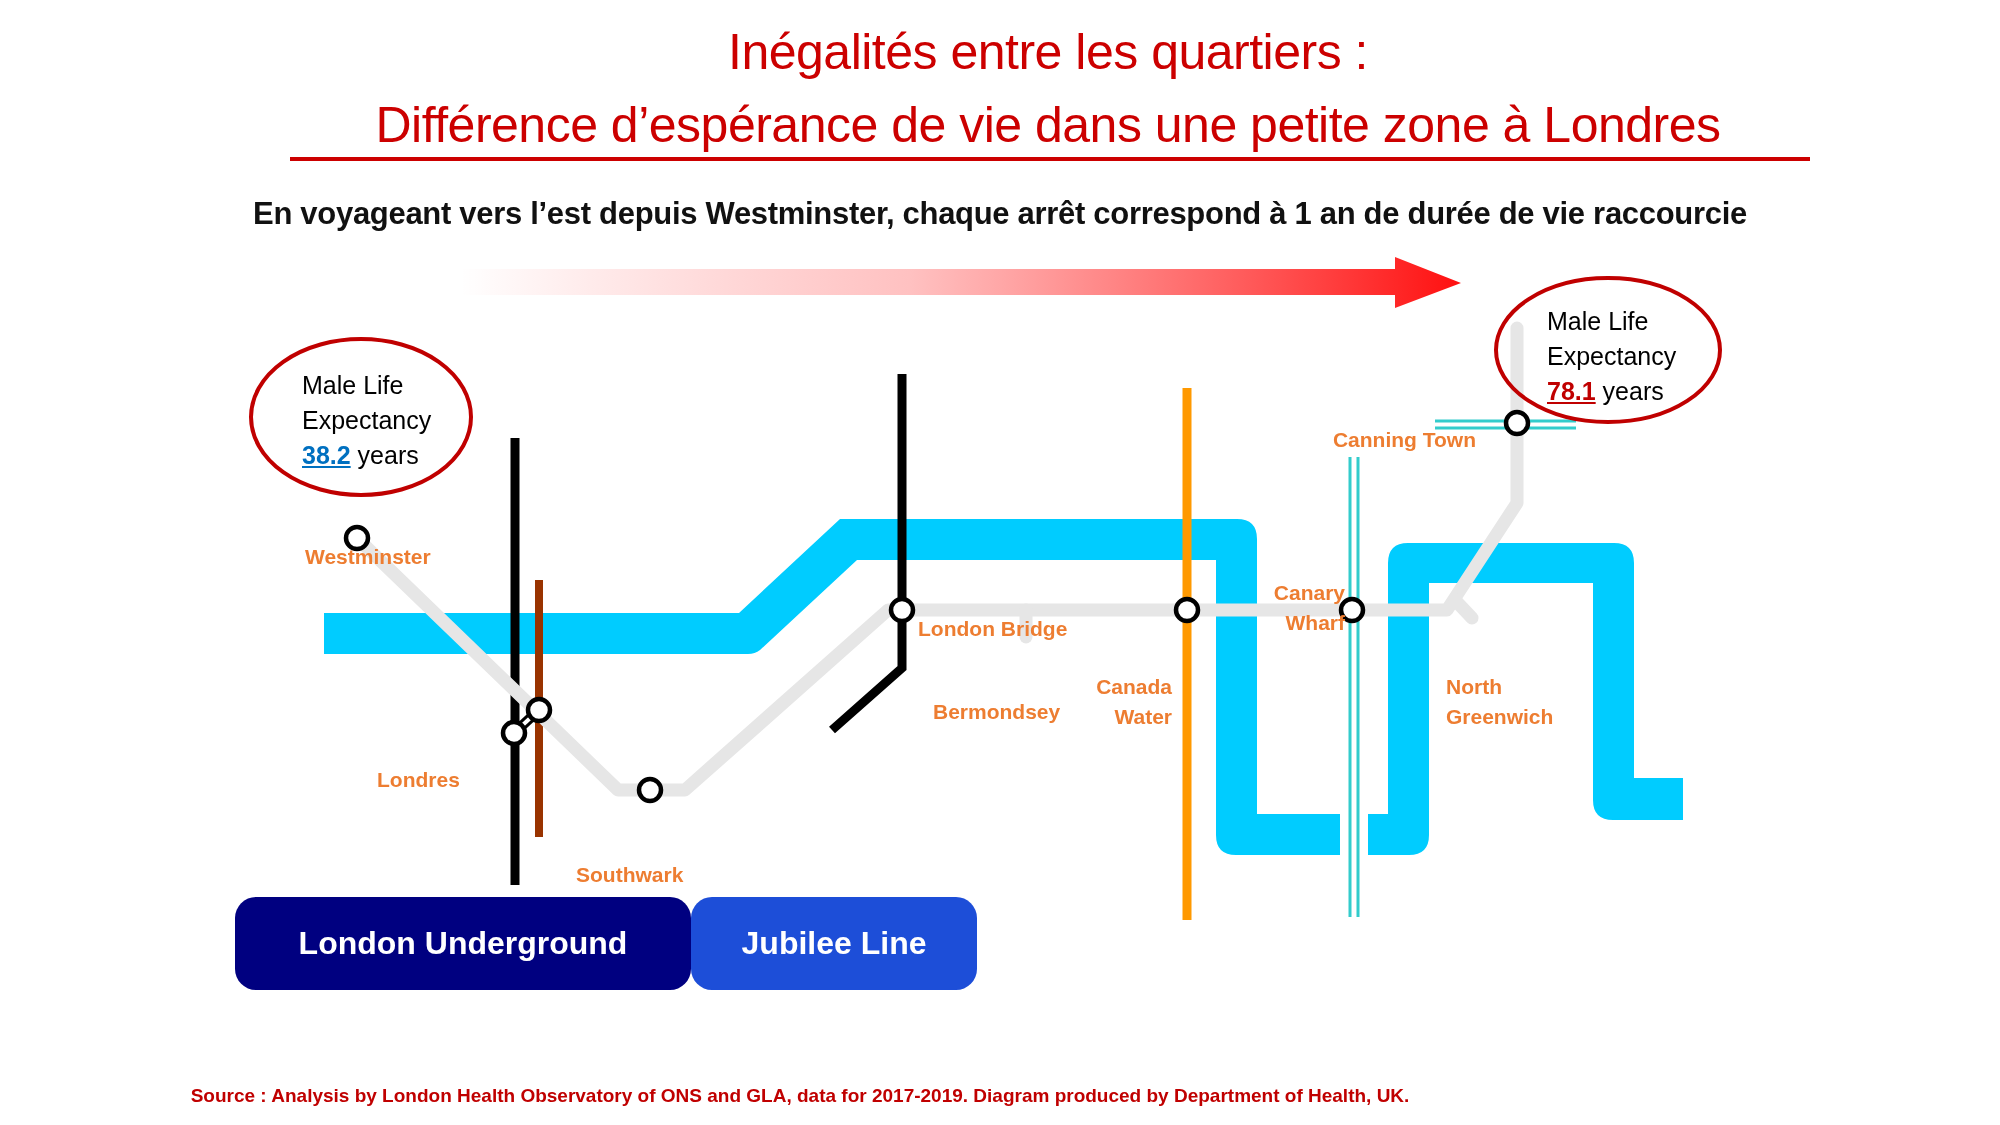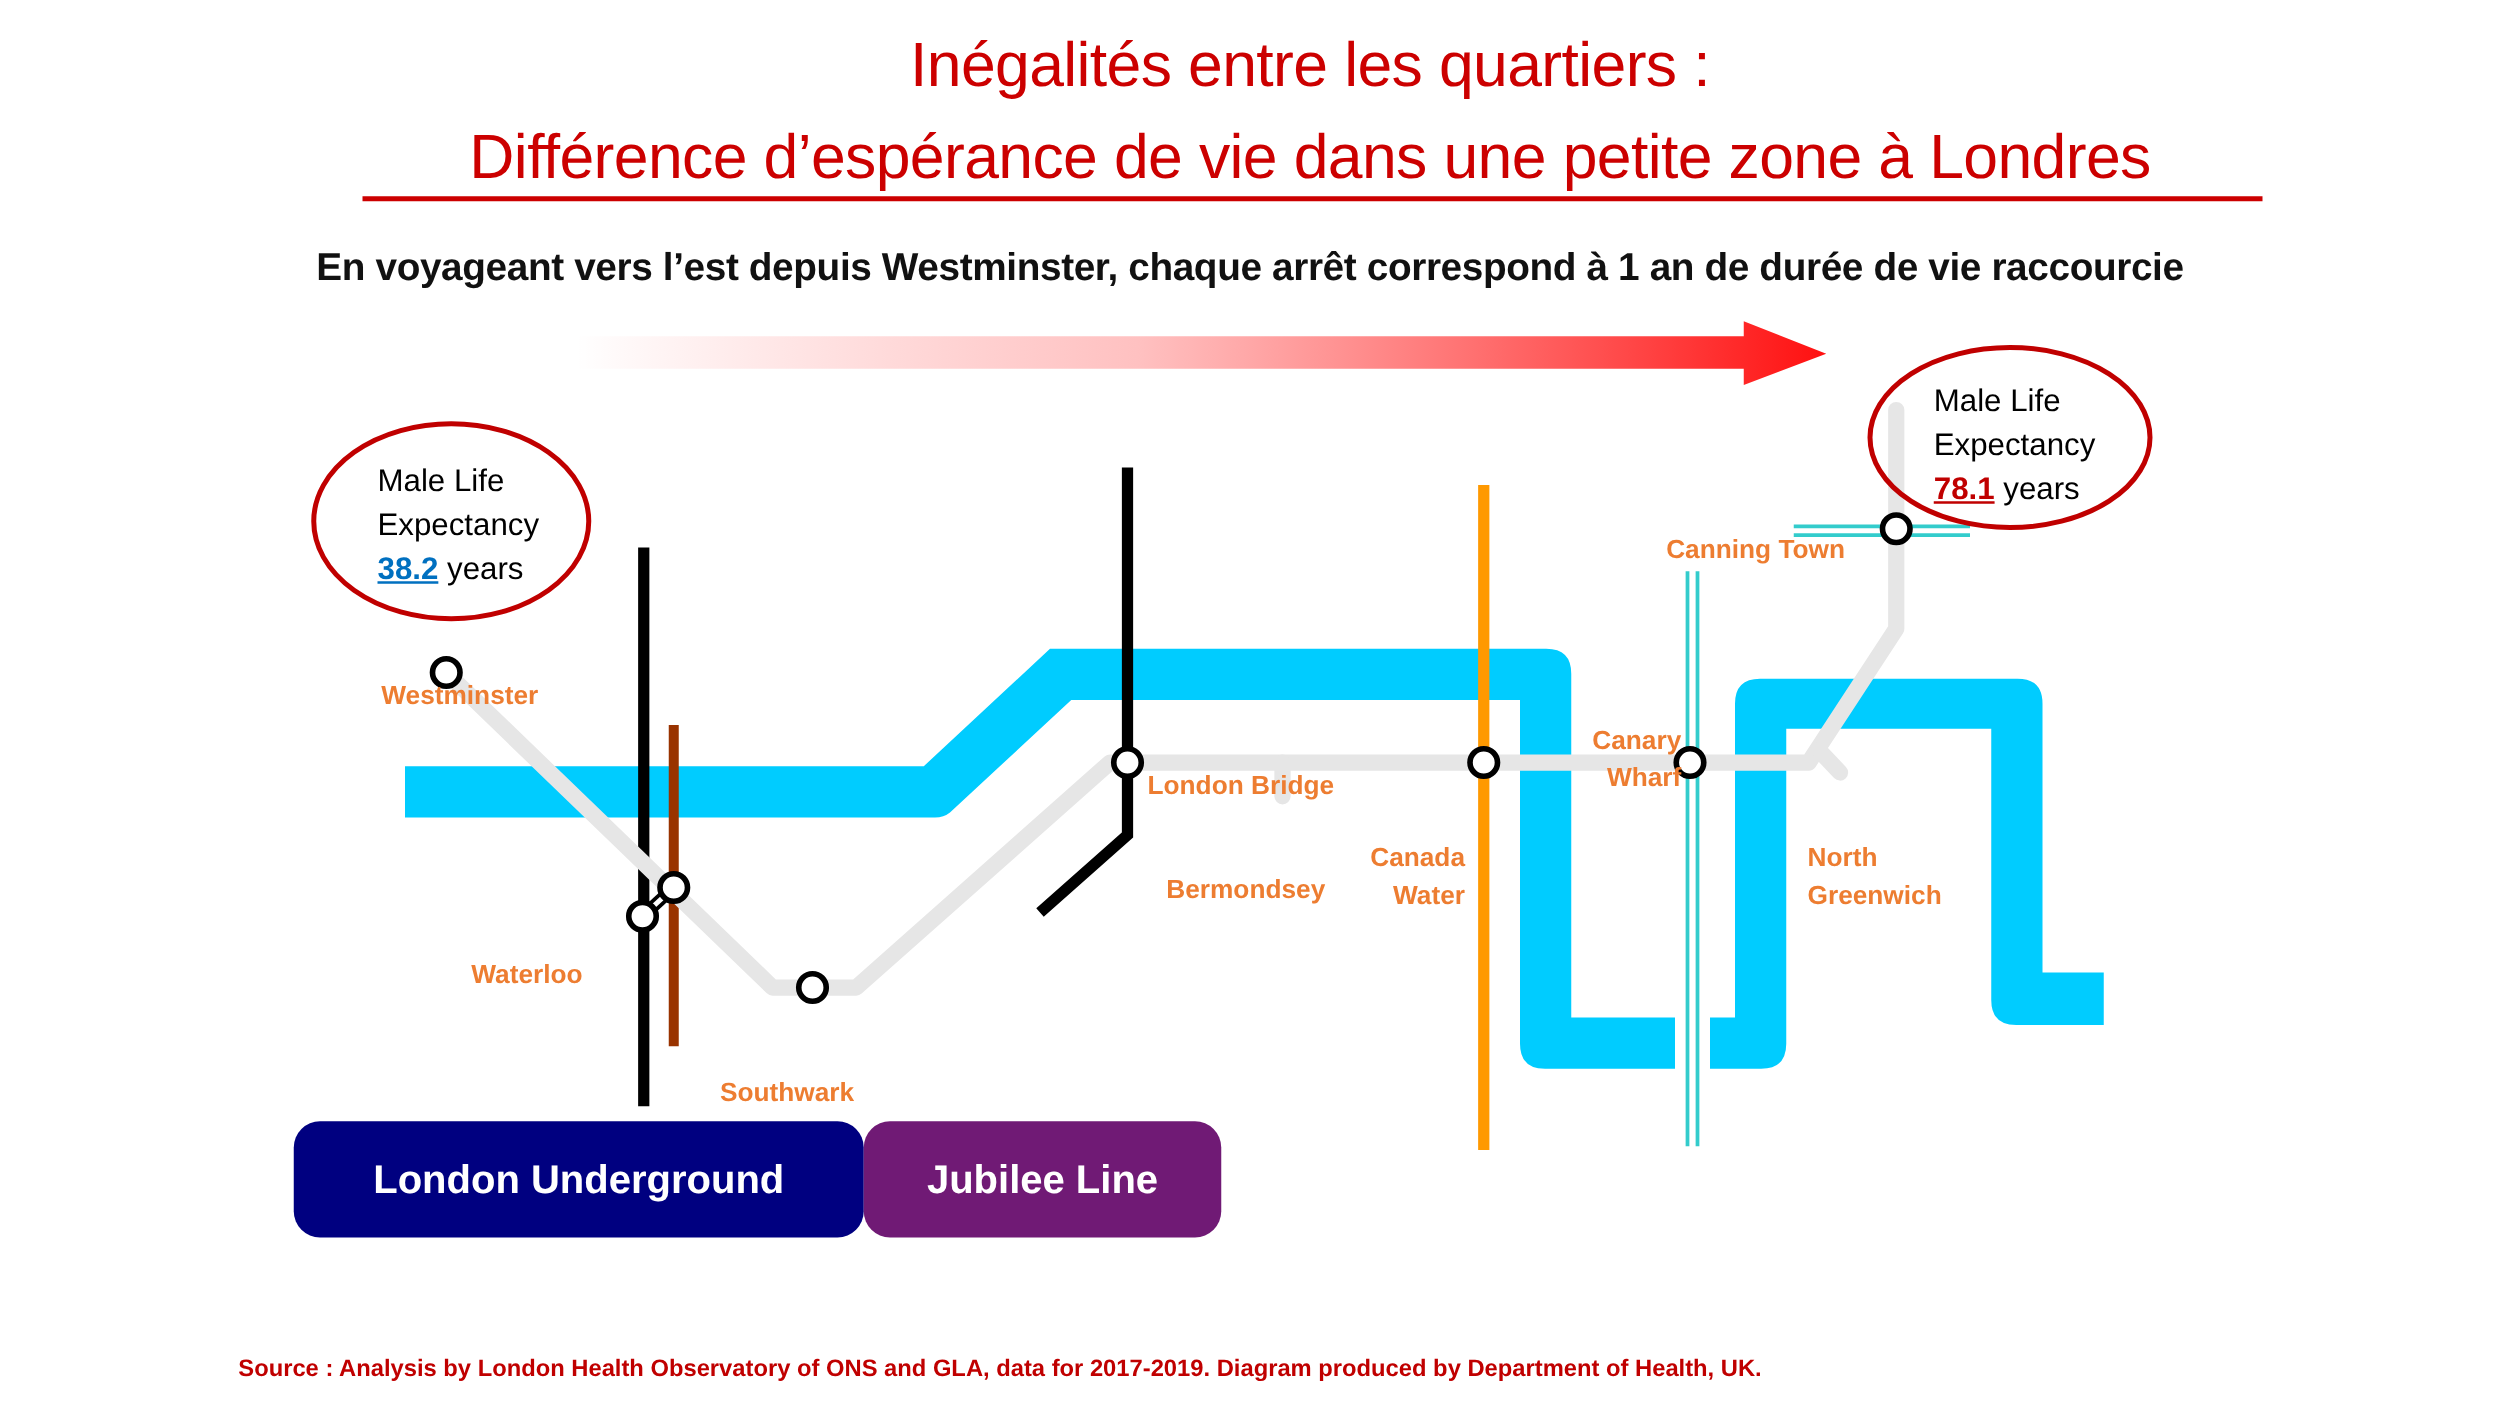--- a/index.html
+++ b/index.html
@@ -9,21 +9,21 @@
   #title2 { top: 95px; left: 48px; }
   .title-underline { position: absolute; left: 290px; width: 1520px; top: 157px; height: 4px; background: #CC0000; }
   .subtitle { position: absolute; top: 196px; left: 0; width: 2000px; text-align: center; font-weight: bold; font-size: 31px; color: #111; letter-spacing: -0.3px; }
   svg.map { position: absolute; left: 0; top: 0; }
   .ell-text { position: absolute; font-size: 25px; line-height: 35px; color: #000; }
   .ell-text .num { font-weight: bold; text-decoration: underline; }
   .st-label { position: absolute; font-weight: bold; font-size: 21px; color: #ED7D31; line-height: 30px; white-space: nowrap; margin-top: 40px; }
   .st-label.right { text-align: right; }
   .legend-box { position: absolute; top: 897px; height: 93px; display: flex; align-items: center; color: #fff; font-weight: bold; font-size: 32px; box-sizing: border-box; border-radius: 21px; }
   #legend-ug { left: 235px; width: 456px; background: #000080; justify-content: center; }
-  #legend-jl { left: 691px; width: 286px; background: #701a75; justify-content: center; }
+  #legend-jl { left: 691px; width: 286px; background: #1d4ed8; justify-content: center; }
   .source { position: absolute; top: 1085px; left: 0; width: 1600px; text-align: center; color: #C00000; font-weight: bold; font-size: 19px; }
 </style>
 </head>
 <body>
 
 <div id="title1" class="title">Inégalités entre les quartiers :</div>
 <div id="title2" class="title">Différence d’espérance de vie dans une petite zone à Londres</div>
 <div class="title-underline"></div>
 <div class="subtitle">En voyageant vers l’est depuis Westminster, chaque arrêt correspond à 1 an de durée de vie raccourcie</div>
 
@@ -94,21 +94,21 @@
   <div>Expectancy</div>
   <div><span class="num" style="color:#0070C0">38.2</span><span> years</span></div>
 </div>
 <div class="ell-text" style="left:1547px; top:304px;">
   <div>Male Life</div>
   <div>Expectancy</div>
   <div><span class="num" style="color:#C00000">78.1</span><span> years</span></div>
 </div>
 
 <div class="st-label" style="left:305px; top:502px;">Westminster</div>
-<div class="st-label" style="left:377px; top:725px;">Waterloo</div>
+<div class="st-label" style="left:377px; top:725px;">Londres</div>
 <div class="st-label" style="left:576px; top:820px;">Southwark</div>
 <div class="st-label" style="left:918px; top:574px;">London Bridge</div>
 <div class="st-label" style="left:933px; top:657px;">Bermondsey</div>
 <div class="st-label right" style="left:1072px; width:100px; top:632px;">
   <div>Canada</div>
   <div>Water</div>
 </div>
 <div class="st-label right" style="left:1245px; width:100px; top:538px;">
   <div>Canary</div>
   <div>Wharf</div>

